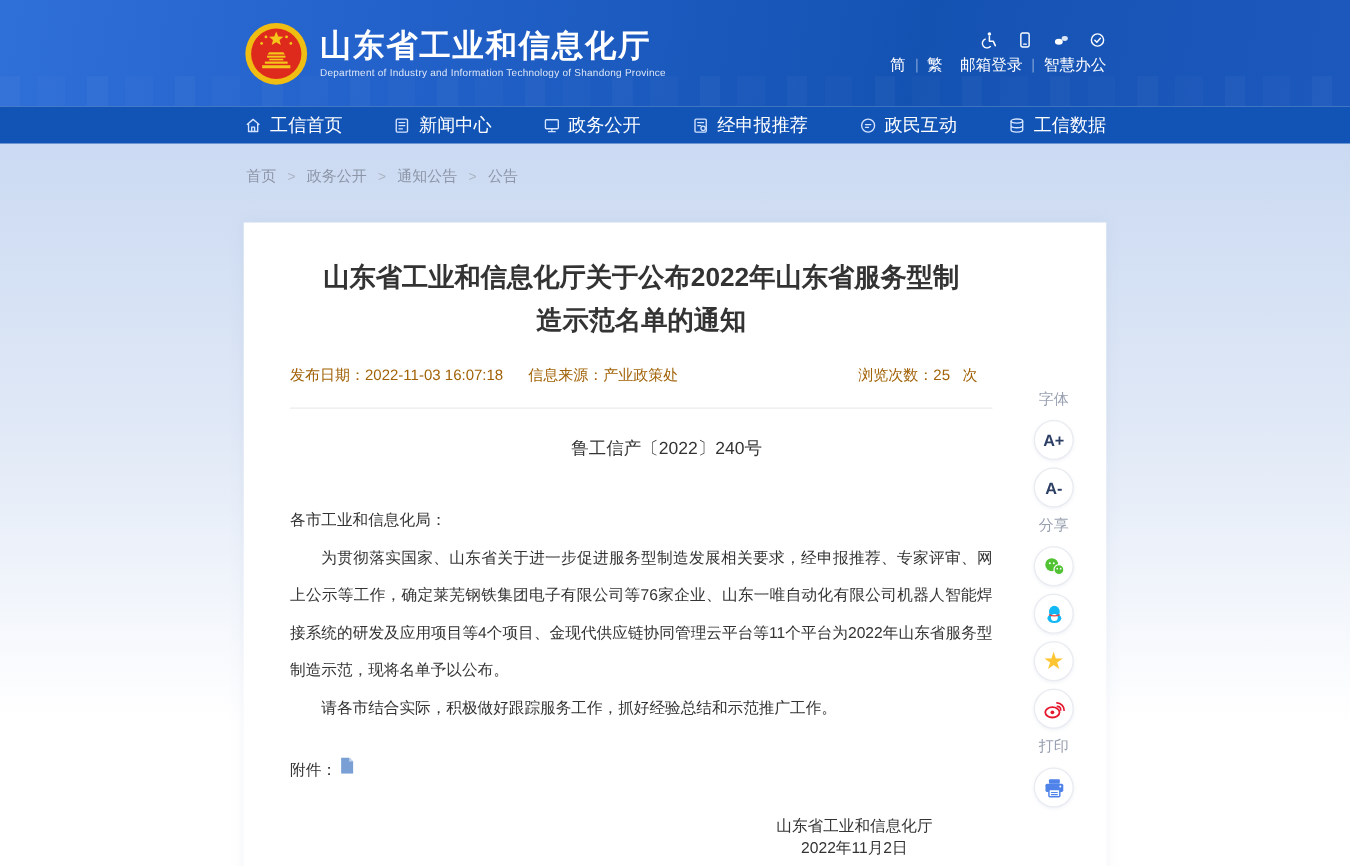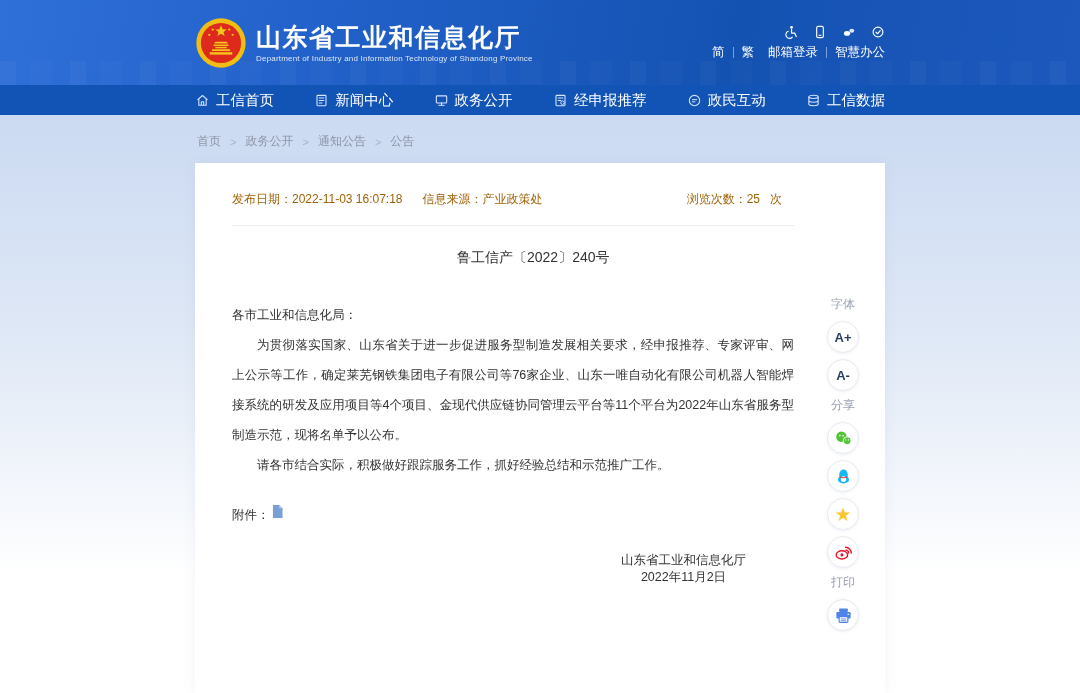--- a/index.html
+++ b/index.html
@@ -27,21 +27,21 @@
   .quick-links .gap { width:14px; }
 
   
   .nav { height:30px; background:#1254b5; }
   .nav-inner { width:690px; margin:0 auto; height:100%; display:flex; justify-content:space-between; align-items:center; }
   .nav-item { display:flex; align-items:center; gap:6px; color:#fff; font-size:14.5px; text-decoration:none; cursor:pointer; }
   .nav-item svg { width:15px; height:15px; }
 
   
   .page-bg { height:578px; background:linear-gradient(#cbdaf2 0%, #dfe8f6 38%, #ffffff 80%, #ffffff 100%); }
-  .breadcrumb { width:690px; margin:0 auto; padding:18px 2px 13px; font-size:12px; color:#8d96a8; display:flex; align-items:center;text-align:right; }
+  .breadcrumb { width:690px; margin:0 auto; padding:18px 2px 28px; font-size:12px; color:#8d96a8; display:flex; align-items:center;text-align:right; }
   .breadcrumb a { color:#8d96a8; text-decoration:none; cursor:pointer; }
   .breadcrumb .bsep { margin:0 9px; color:#aab3c2; font-size:11px; }
 
   .card { width:690px; margin:0 auto; background:#fff; position:relative; min-height:530px; padding:28px 0 40px; box-shadow:0 0 12px rgba(120,140,180,.10); }
   .article { width:562px; margin-left:37px; }
   .art-title { font-size:21px; line-height:34px; font-weight:bold; color:#333; text-align:center; max-width:524px; margin:0 auto 18px; }
   .meta { display:flex; align-items:center; font-size:12px; color:#a16207; padding-bottom:17px; border-bottom:1px solid #ececec; }
   .meta .m-item { margin-right:20px; }
   .meta .m-right { margin-left:auto; padding-right:12px; }
   .meta .m-unit { margin-left:10px; }
@@ -180,20 +180,21 @@
     <span class="bsep">&gt;</span>
     <a>政务公开</a>
     <span class="bsep">&gt;</span>
     <a>通知公告</a>
     <span class="bsep">&gt;</span>
     <a>公告</a>
   </div>
 
   <div class="card">
     <div class="article">
+      <h1 class="art-title">山东省工业和信息化厅关于公布2022年山东省服务型制造示范名单的通知</h1>
 
       <div class="meta">
         <span class="m-item"><span>发布日期：</span><span>2022-11-03 16:07:18</span></span>
         <span class="m-item"><span>信息来源：</span><span>产业政策处</span></span>
         <span class="m-right"><span>浏览次数：</span><span>25</span><span class="m-unit">次</span></span>
       </div>
 
       <div class="doc-number">鲁工信产〔2022〕240号</div>
 
       <div class="salutation">各市工业和信息化局：</div>

